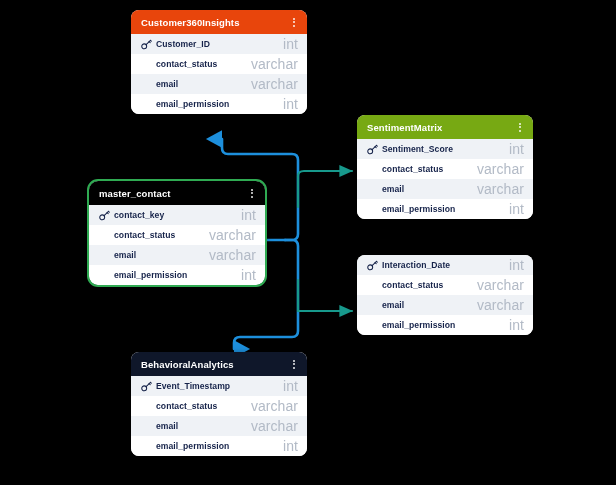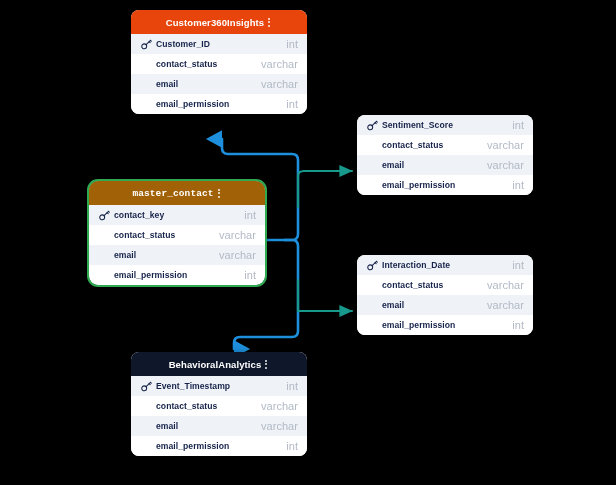--- a/index.html
+++ b/index.html
@@ -28,21 +28,21 @@
   }
   .card.selected{
     outline:2px solid #2faa52;
     outline-offset:0px;
     border-radius:9px;
   }
   .card-header{
     height:24px;
     display:flex;
     align-items:center;
-    justify-content:center;
+    justify-content:space-between;
     padding:0 8px 0 10px;
     box-sizing:border-box;
   }
   .card-title{
     color:#ffffff;
     font-size:9.5px;
     font-weight:bold;
     letter-spacing:.1px;
     white-space:nowrap;
   }
@@ -64,21 +64,21 @@
   .row .keywrap{width:15px;flex:0 0 15px;display:flex;align-items:center;}
   .row .fname{
     font-size:8.6px;
     font-weight:bold;
     color:#16234a;
     white-space:nowrap;
     letter-spacing:.05px;
   }
   .row .ftype{
     margin-left:auto;
-    font-size:11px;
+    font-size:14px;
     color:#b2bac6;
     font-weight:normal;
     letter-spacing:.05px;
   }
   .row.pk .fname{padding-left:0;}
   .row.nokey .fname{padding-left:15px;}
 
   
   .keyicon{display:block;}
 </style>
@@ -142,20 +142,28 @@
             <span class="fname">email</span>
             <span class="ftype">varchar</span>
           </div>
           <div class="row nokey">
             <span class="fname">email_permission</span>
             <span class="ftype">int</span>
           </div>
         </div>
   </div>
       <div class="card" style="left: 357px; top: 115px;">
+    <div class="card-header" style="background: rgb(119, 169, 19);">
+      <span class="card-title">SentimentMatrix</span>
+      <span class="kebab">
+        <i></i>
+            <i></i>
+            <i></i>
+      </span>
+    </div>
     <div class="rows">
           <div class="row alt pk">
             <span class="keywrap">
     <svg class="keyicon" width="11" height="11" viewBox="0 0 11 11">
       <circle cx="3.2" cy="7.3" r="2.45" fill="none" stroke="#16234a" stroke-width="1.05"></circle>
       <line x1="5.1" x2="9.5" y1="5.6" y2="1.4" stroke="#16234a" stroke-width="1.05" stroke-linecap="round"></line>
       <line x1="8.0" x2="9.2" y1="2.6" y2="3.6" stroke="#16234a" stroke-width="1.05" stroke-linecap="round"></line>
       <line x1="9.4" x2="10.3" y1="1.3" y2="2.2" stroke="#16234a" stroke-width="1.05" stroke-linecap="round"></line>
     </svg>
   </span>
@@ -170,21 +178,21 @@
             <span class="fname">email</span>
             <span class="ftype">varchar</span>
           </div>
           <div class="row nokey">
             <span class="fname">email_permission</span>
             <span class="ftype">int</span>
           </div>
         </div>
   </div>
       <div class="card selected" style="left: 89px; top: 181px;">
-    <div class="card-header" style="background: #a16207; font-family: Liberation Mono, monospace;">
+    <div class="card-header" style="background: #000000;">
       <span class="card-title">master_contact</span>
       <span class="kebab">
         <i></i>
             <i></i>
             <i></i>
       </span>
     </div>
     <div class="rows">
           <div class="row alt pk">
             <span class="keywrap">

